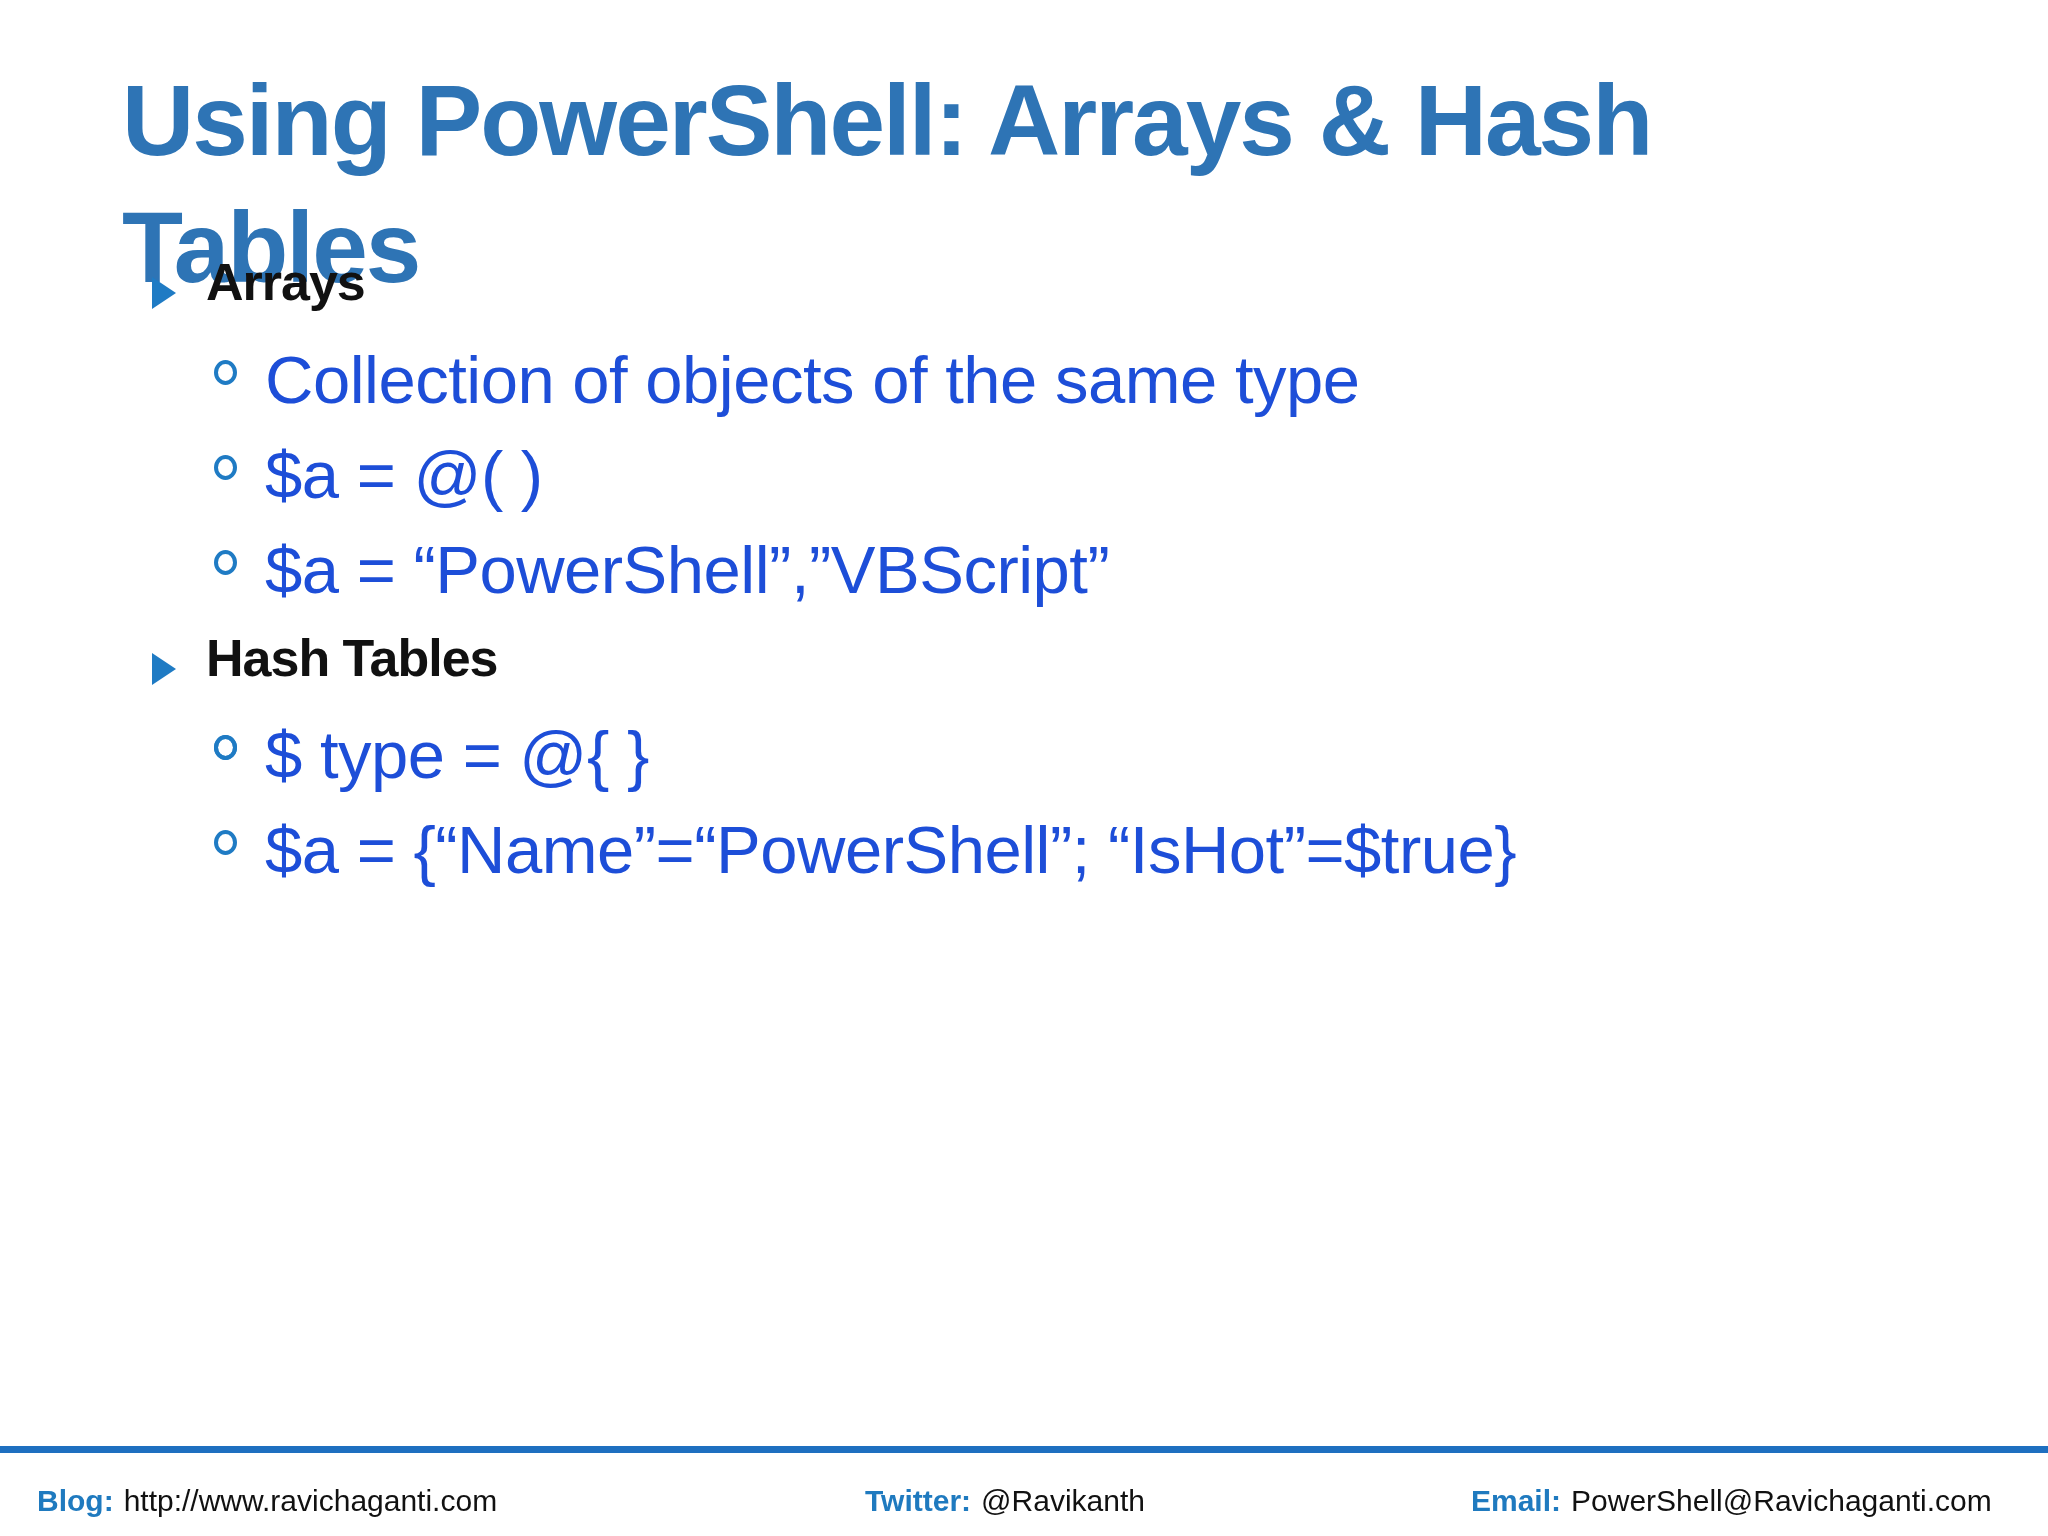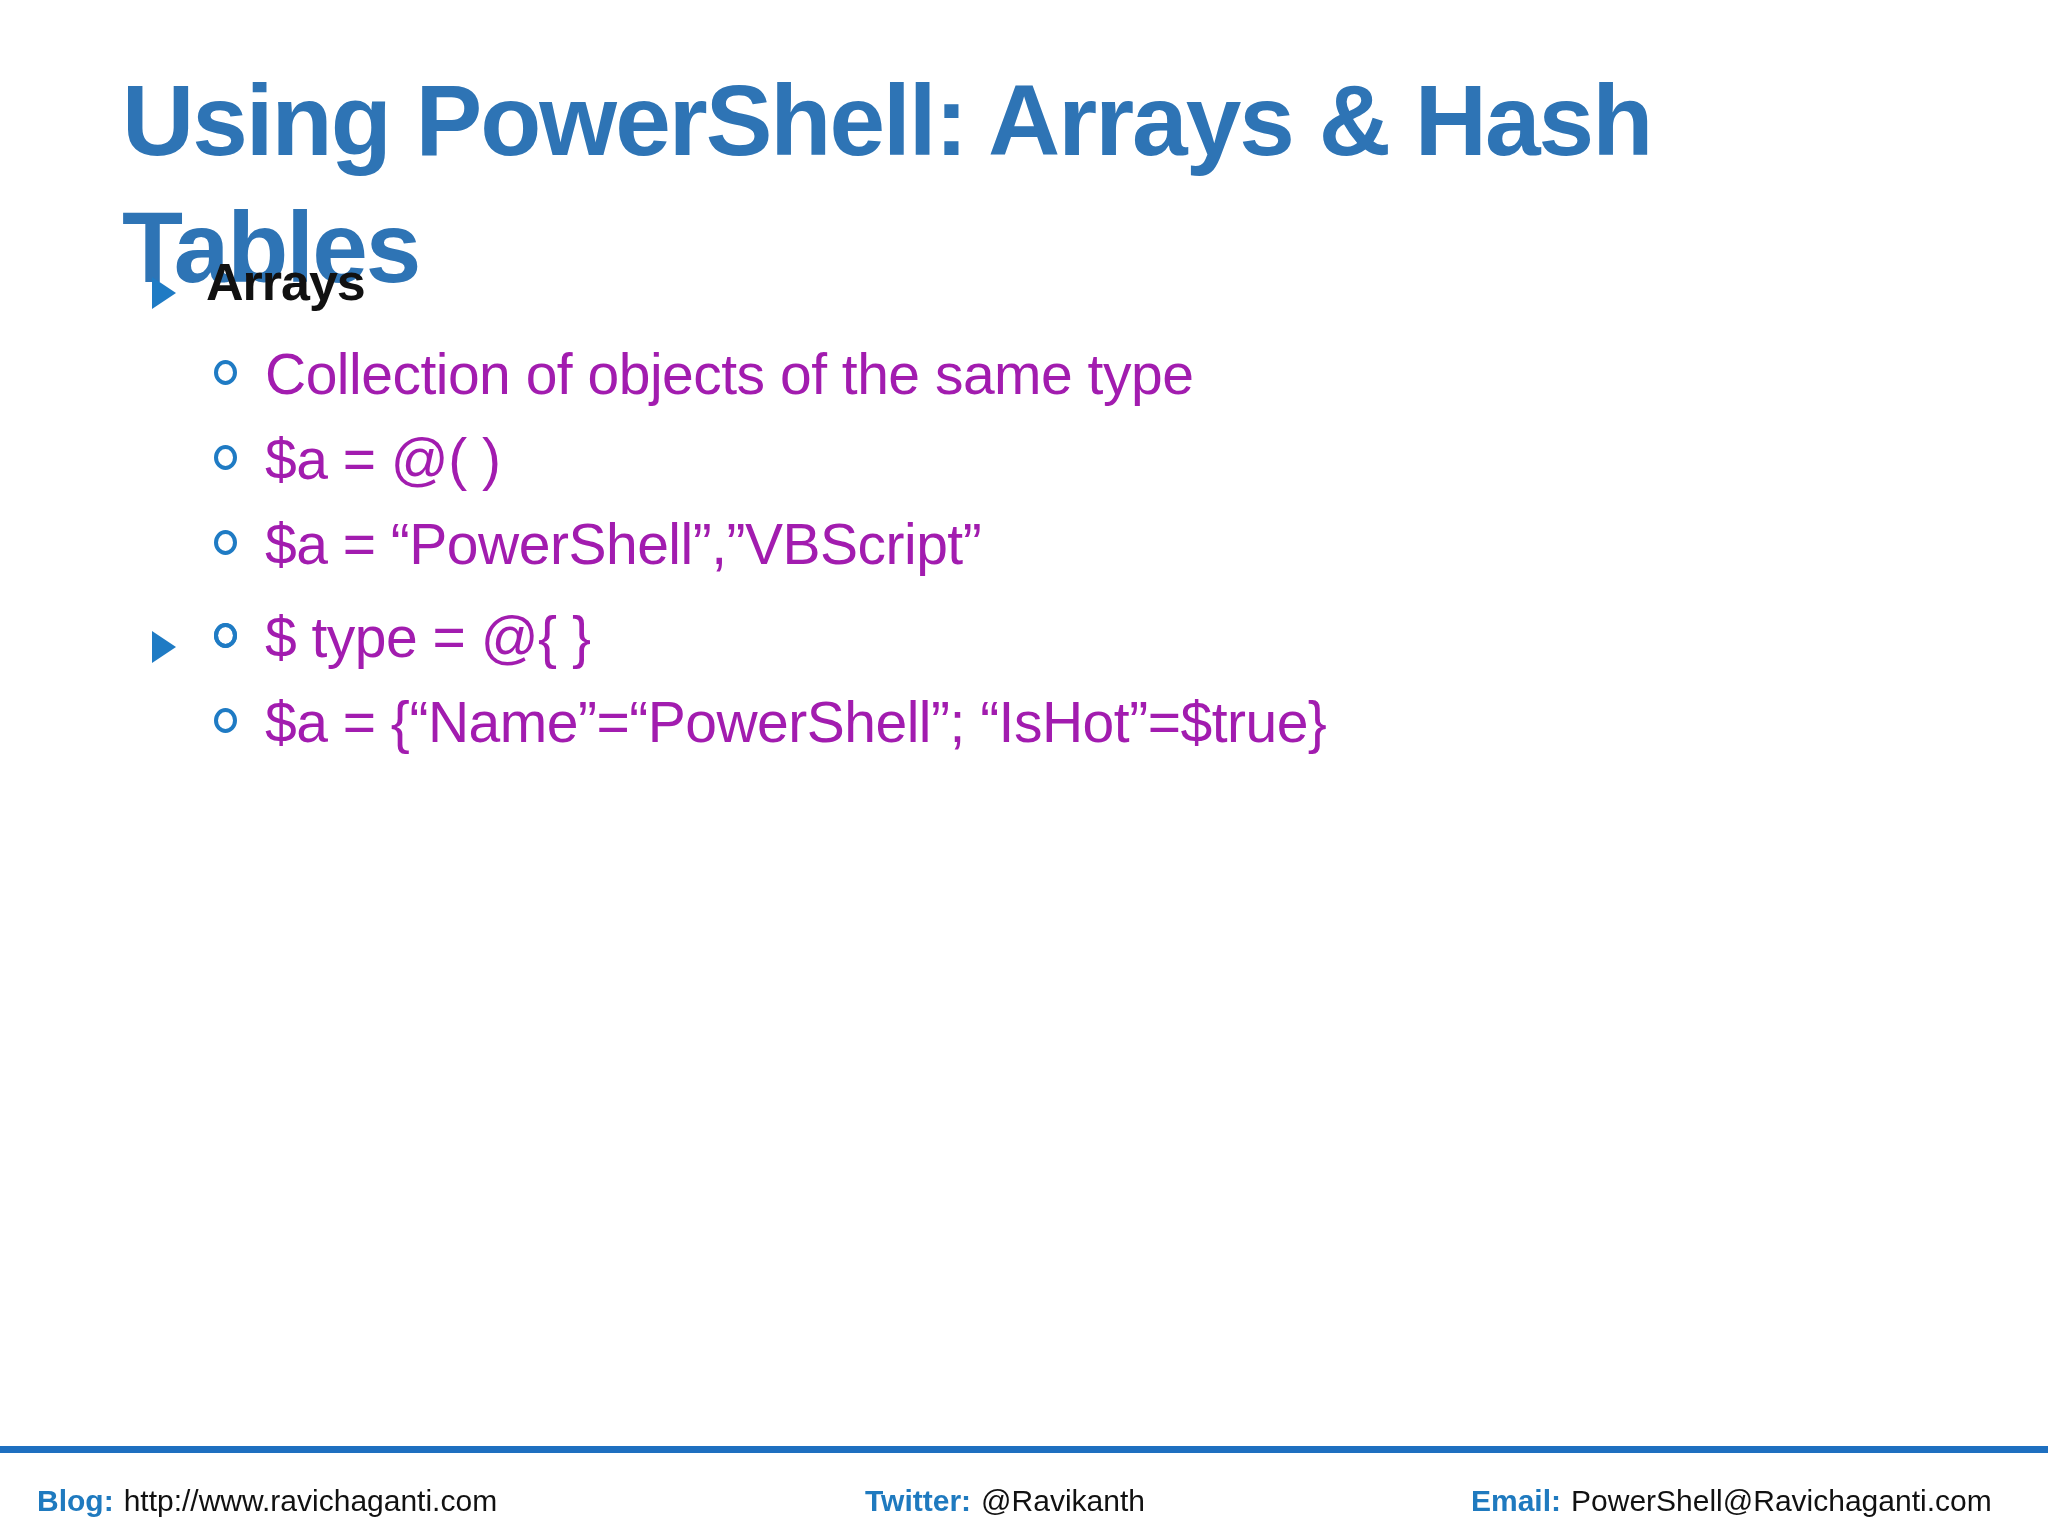--- a/index.html
+++ b/index.html
@@ -54,24 +54,24 @@
     top: 22px;
     width: 0;
     height: 0;
     border-left: 24px solid #1F7BC4;
     border-top: 16px solid transparent;
     border-bottom: 16px solid transparent;
   }
   .l2 {
     position: relative;
     padding-left: 115px;
-    font-size: 57px;
+    font-size: 67px;
     line-height: 1.0;
     letter-spacing: -0.5px;
-    color: #a21caf;
+    color: #1d4ed8;
     margin: 0 0 28px 0;
   }
   .circ {
     position: absolute;
     left: 64px;
     top: 14px;
     width: 15px;
     height: 17px;
     border: 4px solid #1F7BC4;
     border-radius: 50%;
@@ -132,20 +132,21 @@
       </div>
       <div class="l2">
         <span class="circ"></span>
         <span>$a = “PowerShell”,”VBScript”</span>
       </div>
     </div>
 
     <div class="section">
       <div class="l1">
         <span class="tri"></span>
+        <span>Hash Tables</span>
       </div>
       <div class="l2">
         <span class="circ"></span>
       </div>
       <div class="l2">
         <span class="circ"></span>
         <span>$ type = @{ }</span>
       </div>
       <div class="l2">
         <span class="circ"></span>

